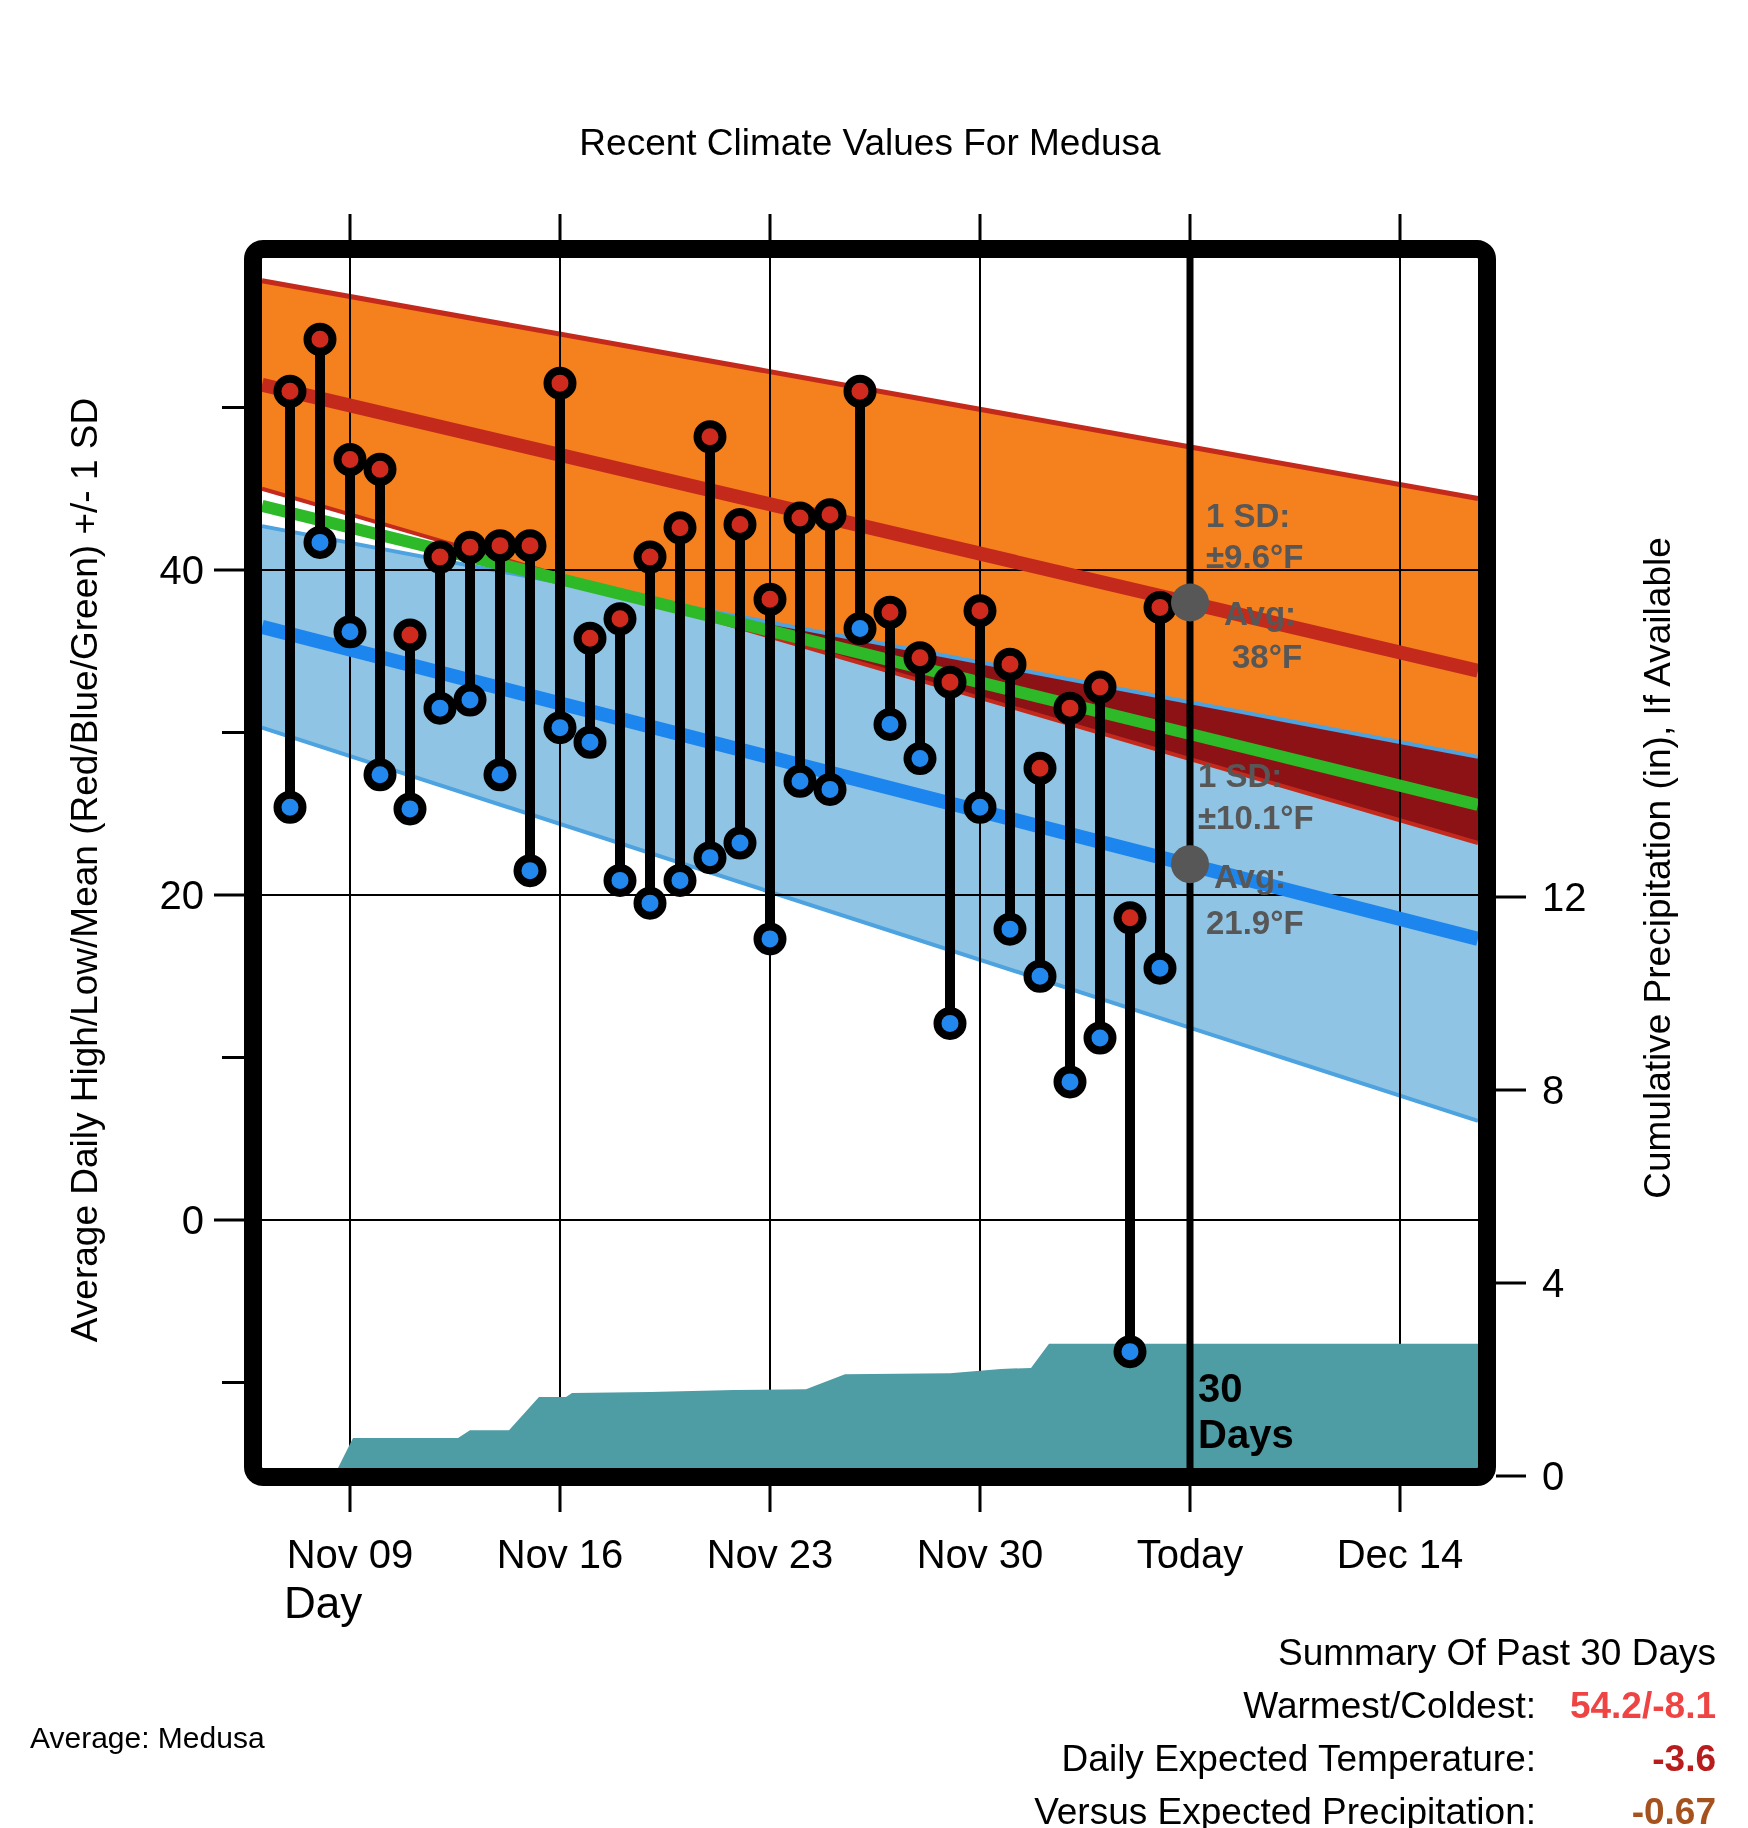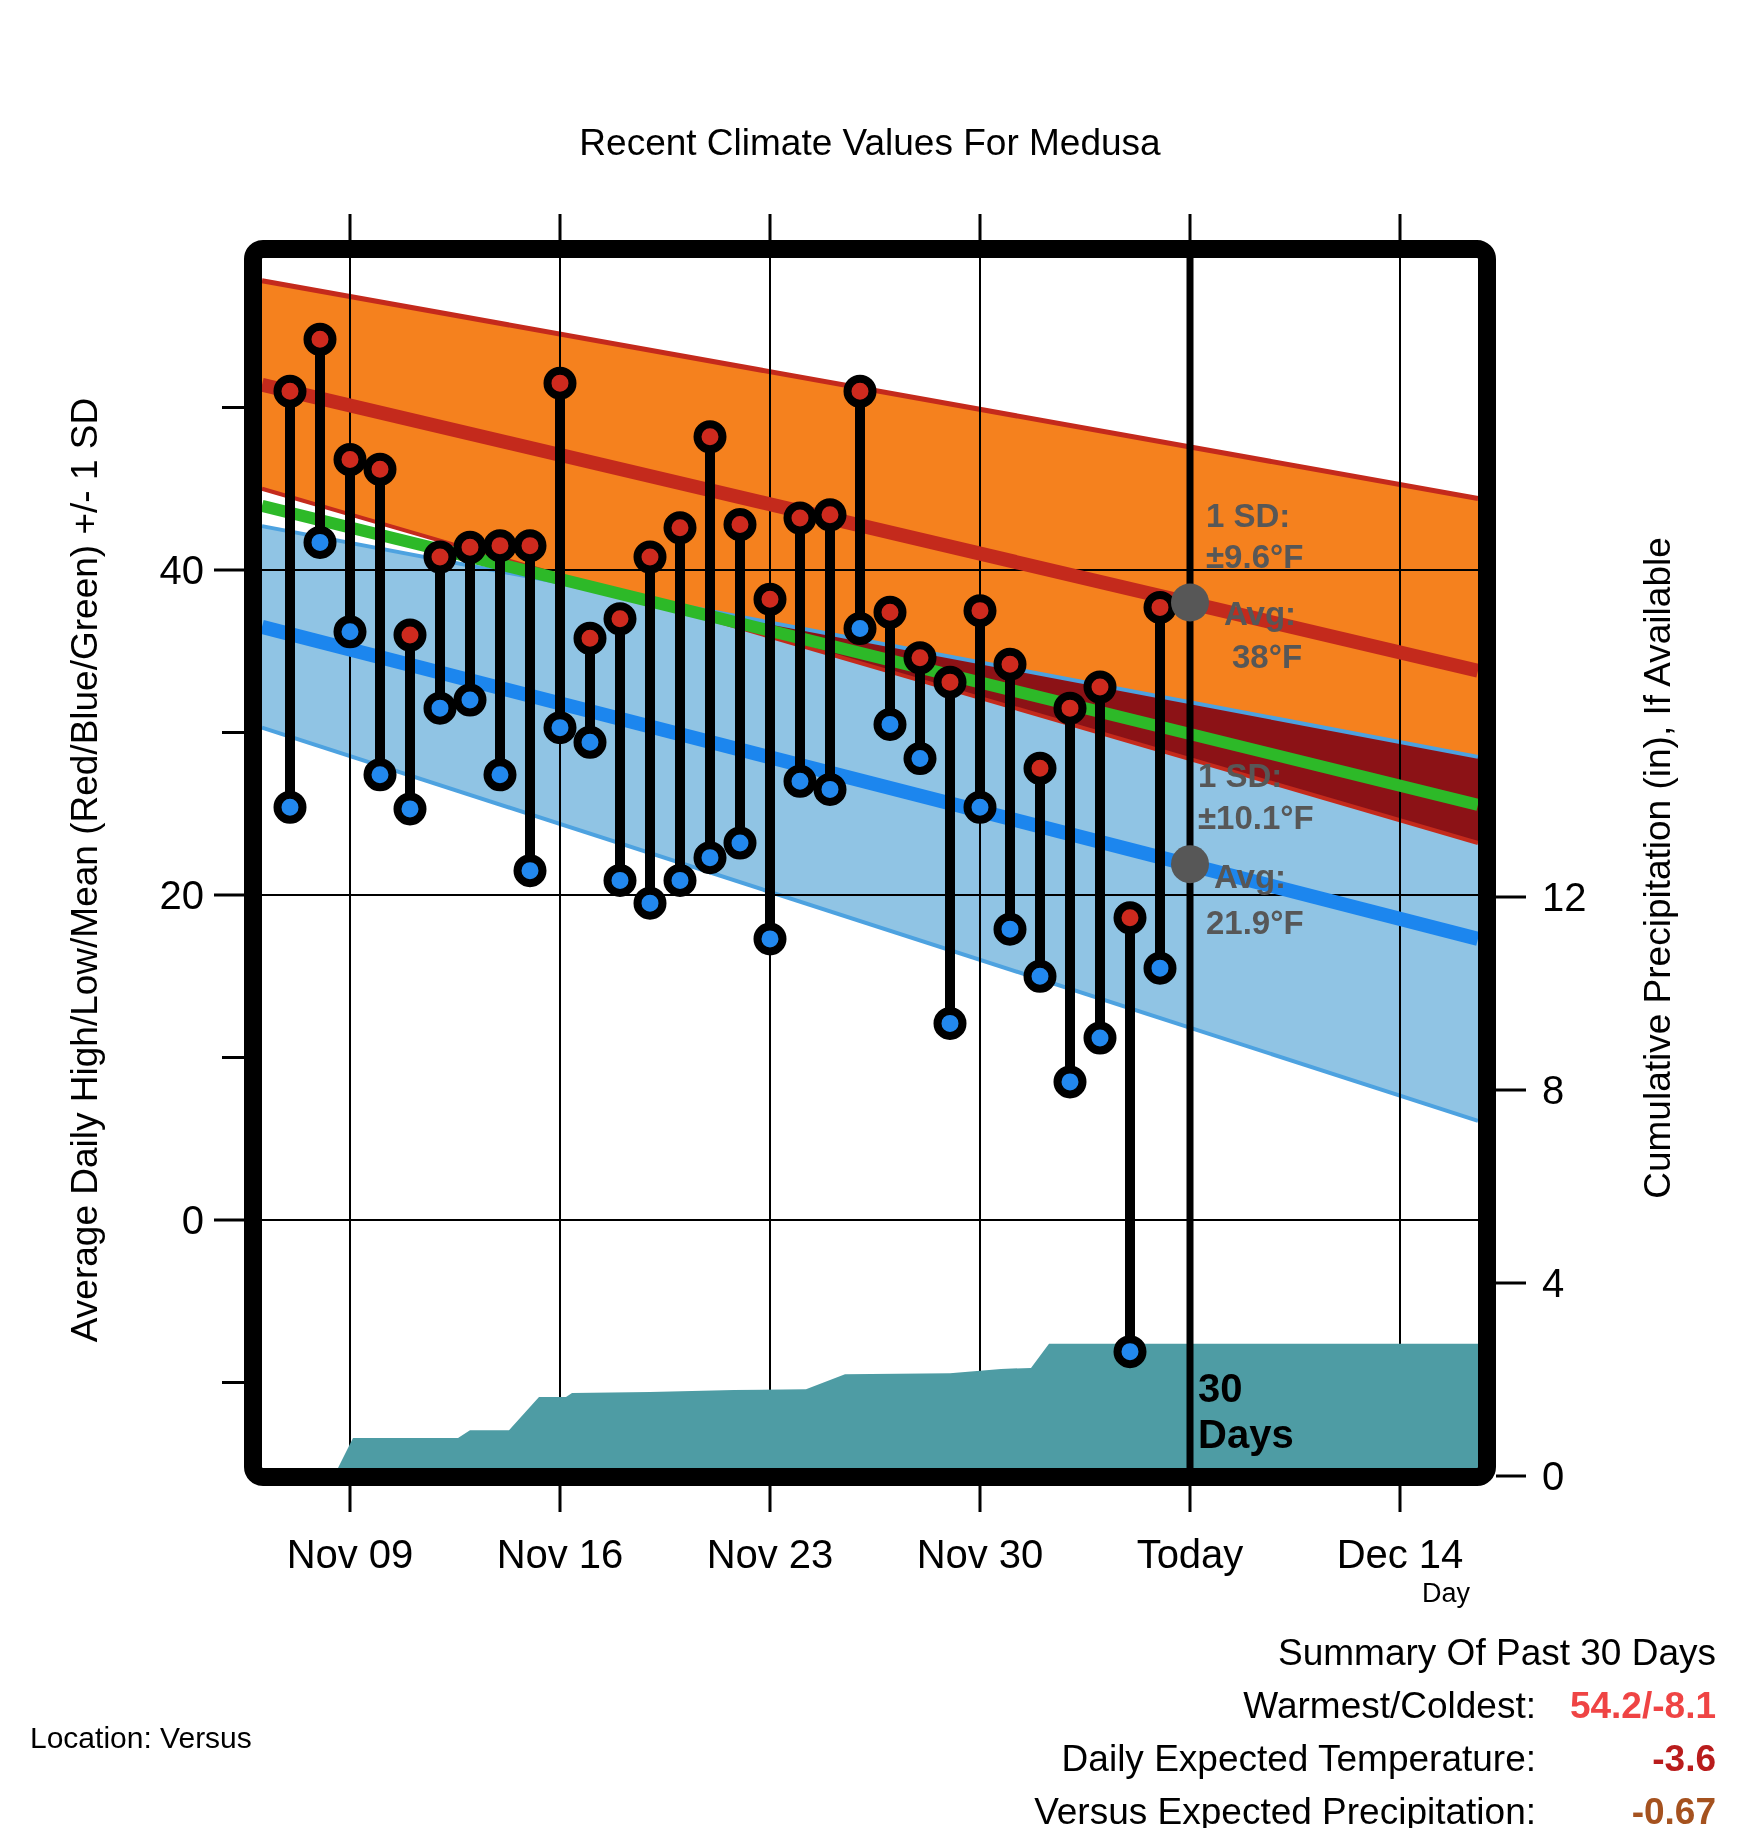--- a/index.html
+++ b/index.html
@@ -4,21 +4,21 @@
 <style>
   html,body{margin:0;padding:0;background:#ffffff;}
   .figure{position:relative;width:1748px;height:1828px;background:#ffffff;
           font-family:"Liberation Sans",sans-serif;color:#000;overflow:hidden;}
   .title{position:absolute;left:270px;width:1200px;top:122px;text-align:center;
          font-size:37px;letter-spacing:0px;}
   .ylabel-left{position:absolute;left:85px;top:870px;transform:translate(-50%,-50%) rotate(-90deg);
          white-space:nowrap;font-size:37px;}
   .ylabel-right{position:absolute;left:1658px;top:868px;transform:translate(-50%,-50%) rotate(-90deg);
          white-space:nowrap;font-size:37px;}
-  .xlabel{position:absolute;left:270px;width:1200px;top:1578px;text-align:right;font-size:27px;}
+  .xlabel{position:absolute;left:284px;width:1200px;top:1578px;text-align:left;font-size:44px;}
   svg.plot{position:absolute;left:0;top:0;}
   svg text{font-family:"Liberation Sans",sans-serif;}
   .info{position:absolute;left:30px;top:1628px;font-size:30px;line-height:44px;white-space:pre;}
   .summary{position:absolute;right:32px;top:1626px;text-align:right;font-size:37px;line-height:53px;}
   .summary .row{display:flex;justify-content:flex-end;align-items:baseline;margin-left:16px;}
   .summary .val{display:inline-block;min-width:180px;text-align:right;font-weight:bold;}
 </style>
 </head>
 <body>
 
@@ -184,21 +184,21 @@
       <text x="1542" y="1490" font-size="40" fill="#000" text-anchor="start">0</text>
       <line x1="1496" y1="1283" x2="1526" y2="1283" stroke="#000" stroke-width="3"></line>
       <text x="1542" y="1297" font-size="40" fill="#000" text-anchor="start">4</text>
       <line x1="1496" y1="1090" x2="1526" y2="1090" stroke="#000" stroke-width="3"></line>
       <text x="1542" y="1104" font-size="40" fill="#000" text-anchor="start">8</text>
       <line x1="1496" y1="897" x2="1526" y2="897" stroke="#000" stroke-width="3"></line>
       <text x="1542" y="911" font-size="40" fill="#000" text-anchor="start">12</text>
     </svg>
 
   <div class="info">
-    <div>Location: Versus</div>
+    <div>Average: Medusa</div>
     
     
     
     
   </div>
 
   <div class="summary">
     <div class="row">
       <span>Summary Of Past 30 Days</span>
     </div>

